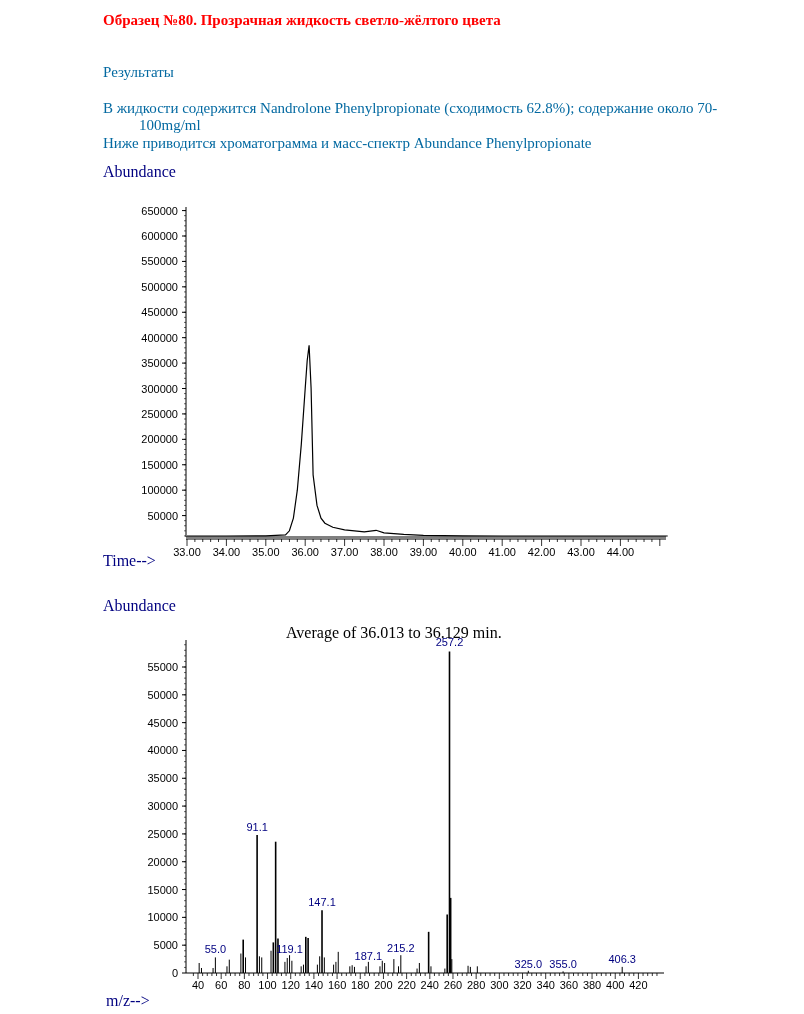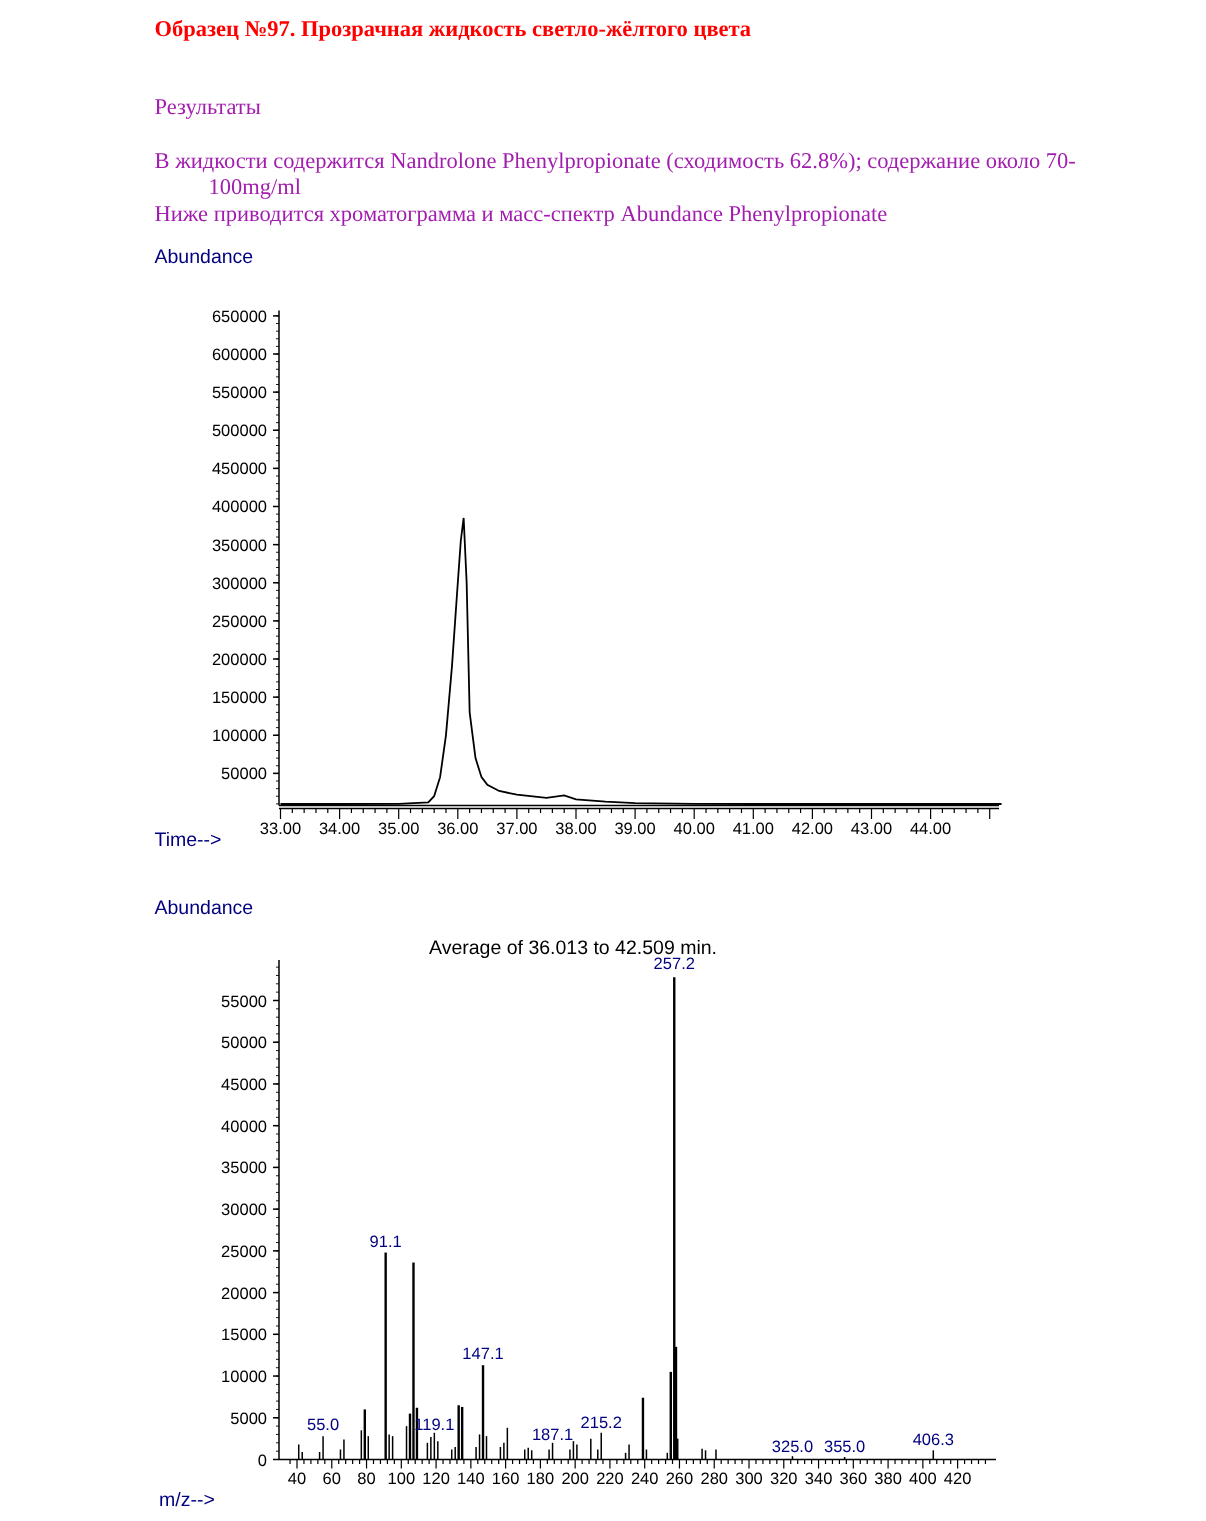--- a/index.html
+++ b/index.html
@@ -1,25 +1,25 @@
 <!DOCTYPE html>
 <html><head>
 <meta charset="utf-8">
 <style>
   html, body { margin: 0; padding: 0; background: #ffffff; }
   body { width: 804px; height: 1014px; position: relative; overflow: hidden; }
   .title { position: absolute; left: 103px; top: 12px; font-family: "Liberation Serif", serif; font-weight: bold; font-size: 15px; color: #ff0000; }
-  .para { position: absolute; left: 103px; font-family: "Liberation Serif", serif; font-size: 15px; color: #a21caf; line-height: 19px; width: 670px; }
-  .lbl { position: absolute; font-family: Liberation Sans, sans-serif; font-size: 13px; color: #000080; }
+  .para { position: absolute; left: 103px; font-family: "Liberation Serif", serif; font-size: 15px; color: #0369a1; line-height: 19px; width: 670px; }
+  .lbl { position: absolute; font-family: Liberation Serif, serif; font-size: 16px; color: #000080; }
   svg text { font-family: "Liberation Sans", sans-serif; }
 </style>
 </head>
 <body>
 
-<div class="title">Образец №97. Прозрачная жидкость светло-жёлтого цвета</div>
+<div class="title">Образец №80. Прозрачная жидкость светло-жёлтого цвета</div>
 
 <div class="para" style="top:63px;">Результаты</div>
 <div class="para" style="top:99px;">В жидкости содержится Nandrolone Phenylpropionate (сходимость 62.8%);  содержание около 70-</div>
 <div class="para" style="top:116px;margin-left:36px;">100mg/ml</div>
 <div class="para" style="top:134px;">Ниже приводится хроматограмма и масс-спектр Abundance Phenylpropionate</div>
 
 <div class="lbl" style="left:103px; top:163px;">Abundance</div>
 <div class="lbl" style="left:103px; top:552px;">Time--&gt;</div>
 <svg id="chrom" width="804" height="1014" style="position:absolute;left:0;top:0;pointer-events:none;">
     <line x1="186" y1="207" x2="186" y2="537" stroke="#000" stroke-width="1"></line>
@@ -186,21 +186,21 @@
     <text x="423.4" y="556" font-size="11" text-anchor="middle" fill="#000">39.00</text>
     <text x="462.8" y="556" font-size="11" text-anchor="middle" fill="#000">40.00</text>
     <text x="502.2" y="556" font-size="11" text-anchor="middle" fill="#000">41.00</text>
     <text x="541.5999999999999" y="556" font-size="11" text-anchor="middle" fill="#000">42.00</text>
     <text x="581" y="556" font-size="11" text-anchor="middle" fill="#000">43.00</text>
     <text x="620.4" y="556" font-size="11" text-anchor="middle" fill="#000">44.00</text>
     <polyline points="187.0,536.0 226.4,536.0 265.8,535.9 285.5,534.9 289.4,530.8 293.4,518.1 297.3,490.2 301.3,444.4 305.2,388.5 307.2,360.5 309.1,345.3 311.1,388.5 313.1,474.9 317.0,505.4 321.0,518.1 324.9,523.2 332.8,527.3 344.6,529.8 364.3,531.9 376.1,530.3 384.0,532.9 403.7,534.4 423.4,535.4 462.8,535.9 502.2,536.0 541.6,536.0 581.0,536.0 620.4,536.0 667.7,536.0" fill="none" stroke="#000000" stroke-width="1.2"></polyline>
   </svg>
 
 <div class="lbl" style="left:103px; top:597px;">Abundance</div>
-<div class="lbl" style="left:286px; top:624px; color:#000;">Average of 36.013 to 42.509 min.</div>
+<div class="lbl" style="left:286px; top:624px; color:#000;">Average of 36.013 to 36.129 min.</div>
 <div class="lbl" style="left:106px; top:992px;">m/z--&gt;</div>
 <svg id="ms" width="804" height="1014" style="position:absolute;left:0;top:0;pointer-events:none;">
     <line x1="186" y1="640" x2="186" y2="973" stroke="#000"></line>
     <line x1="182" y1="973" x2="186" y2="973" stroke="#000"></line>
     <text x="178" y="977" font-size="11" text-anchor="end" fill="#000">0</text>
     <line x1="182" y1="945.1818181818181" x2="186" y2="945.1818181818181" stroke="#000"></line>
     <text x="178" y="949.1818181818181" font-size="11" text-anchor="end" fill="#000">5000</text>
     <line x1="182" y1="917.3636363636364" x2="186" y2="917.3636363636364" stroke="#000"></line>
     <text x="178" y="921.3636363636364" font-size="11" text-anchor="end" fill="#000">10000</text>
     <line x1="182" y1="889.5454545454545" x2="186" y2="889.5454545454545" stroke="#000"></line>

